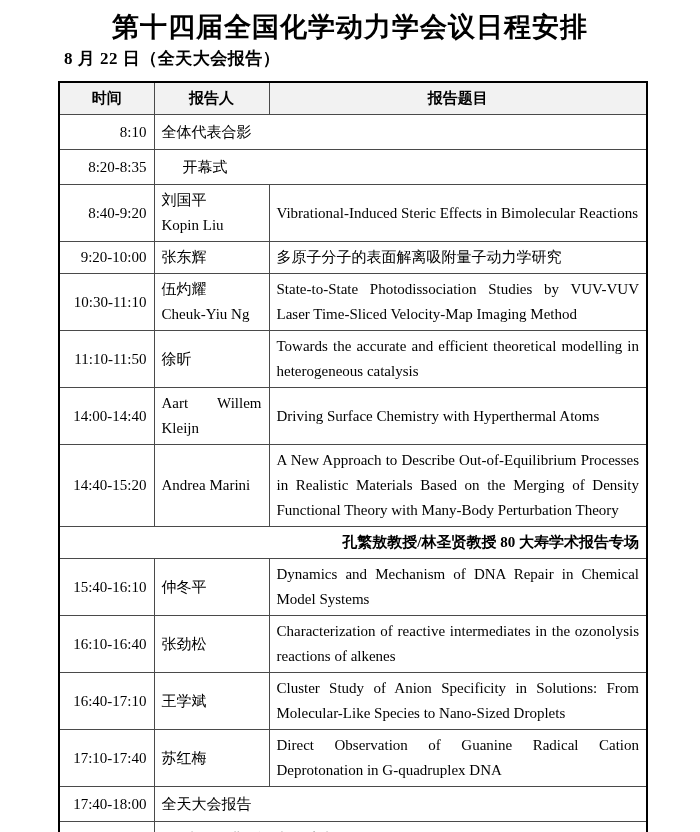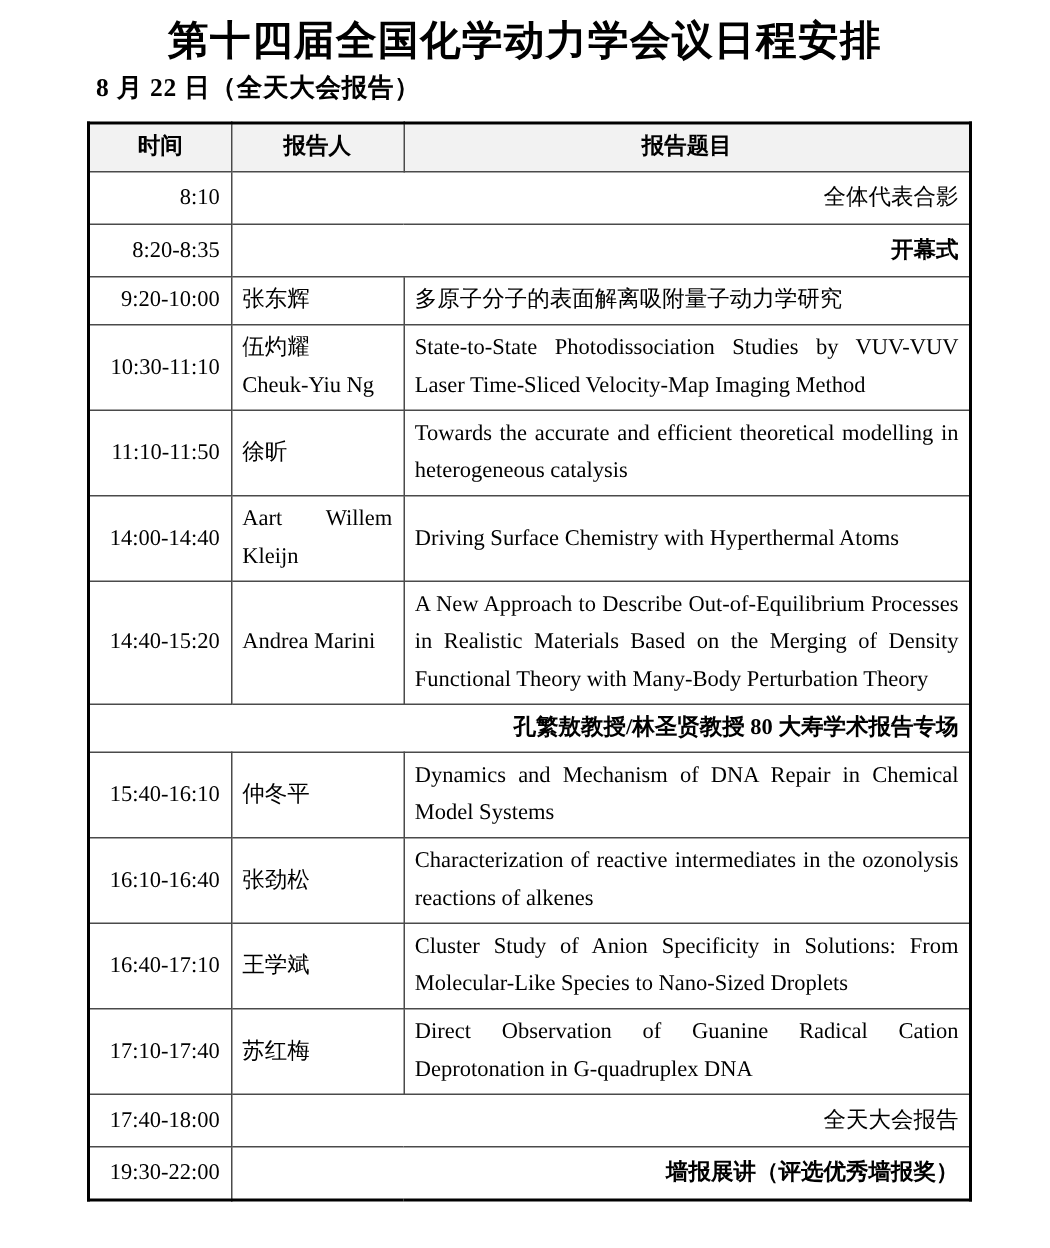--- a/index.html
+++ b/index.html
@@ -60,29 +60,29 @@
     text-align: right;
     white-space: nowrap;
   }
   td.speaker-cell div {
     text-align: justify;
   }
   td.title-cell {
     text-align: justify;
   }
   tr.r-event td { height: 30px; }
-  tr.r-event td.event-cell { text-align: right; }
+  tr.r-event td.event-cell { text-align: left; }
   tr.r-section td {
     height: 27px;
     text-align: right;
     font-weight: bold;
     margin-top: 26px;
   }
   tr.r-talk td { padding-top: 3px; padding-bottom: 3px; }
-  .bold { font-weight: bold; padding-left: 28px; }
+  .bold { font-weight: normal; padding-left: 28px; }
 </style>
 </head>
 <body>
 
 <div class="page">
 
   <div class="doc-title">第十四届全国化学动力学会议日程安排</div>
 
   <div class="date-heading">8 月 22 日（全天大会报告）</div>
 
@@ -100,20 +100,28 @@
       </tr>
     </thead>
     <tbody>
         <tr class="r-event">
           <td class="time-cell">8:10</td>
           <td class="event-cell" colspan="2">全体代表合影</td>
         </tr>
         <tr class="r-event">
           <td class="time-cell">8:20-8:35</td>
           <td class="event-cell bold" colspan="2">开幕式</td>
+        </tr>
+        <tr class="r-talk">
+          <td class="time-cell">8:40-9:20</td>
+          <td class="speaker-cell">
+            <div>刘国平</div>
+            <div>Kopin Liu</div>
+          </td>
+          <td class="title-cell">Vibrational-Induced Steric Effects in Bimolecular Reactions</td>
         </tr>
         <tr class="r-talk">
           <td class="time-cell">9:20-10:00</td>
           <td class="speaker-cell">
             <div>张东辉</div>
           </td>
           <td class="title-cell">多原子分子的表面解离吸附量子动力学研究</td>
         </tr>
         <tr class="r-talk">
           <td class="time-cell">10:30-11:10</td>

